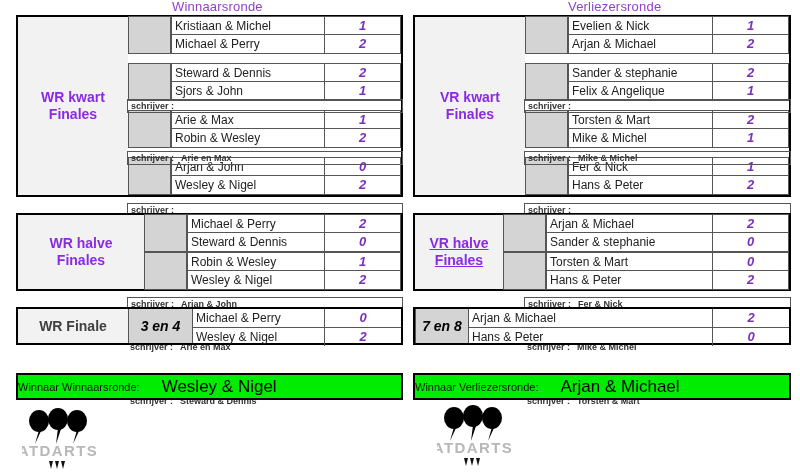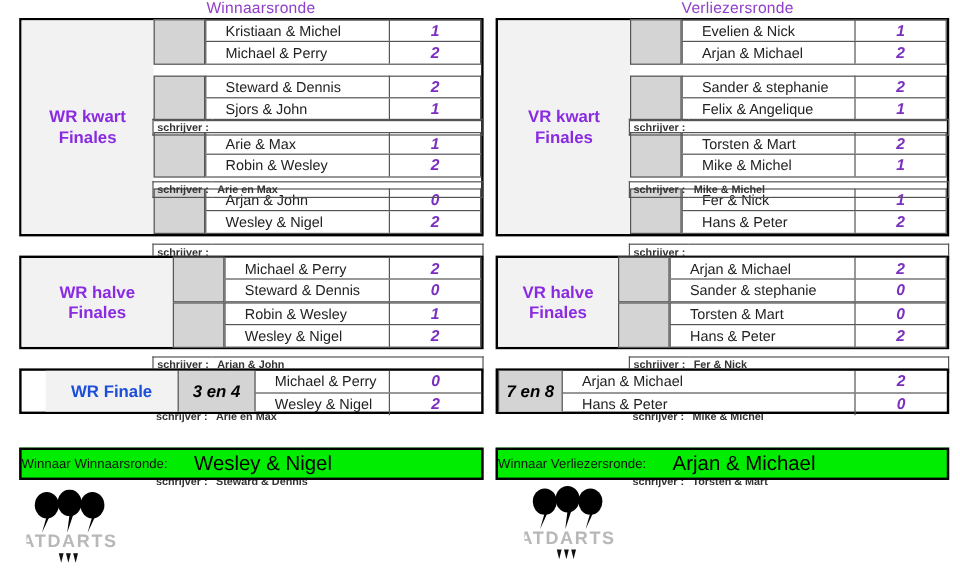--- a/index.html
+++ b/index.html
@@ -78,21 +78,21 @@
   }
   .row.last{border-bottom:1px solid #555;}
   .row .team{
     flex:1 1 auto;
     border-left:1px solid #555;
     border-right:1px solid #555;
     box-sizing:border-box;
     font-size:12px;
     color:#222;
     line-height:18px;
-    padding-left:16px;
+    padding-left:3px;
     white-space:nowrap;
     overflow:hidden;
   }
   .row .score{
     flex:0 0 auto;
     border-right:1px solid #555;
     box-sizing:border-box;
     text-align:center;
     font-size:13px;
     font-weight:bold;
@@ -143,22 +143,22 @@
   .finale{
     position:absolute;
     border:2px solid #000;
     box-sizing:border-box;
     display:flex;
     background:#fff;
   }
   .finale-label{
     background:#f2f2f2;
     display:flex;align-items:center;justify-content:center;
-    color:#1d4ed8;font-weight:bold;font-size:14px;
-    box-sizing:border-box;flex:0 0 auto;margin-left:20px;
+    color:#404040;font-weight:bold;font-size:14px;
+    box-sizing:border-box;flex:0 0 auto;
   }
   .finale-place{
     background:#d4d4d4;
     display:flex;align-items:center;justify-content:center;
     color:#000;font-weight:bold;font-style:italic;font-size:14px;
     box-sizing:border-box;flex:0 0 auto;
     border-left:1px solid #555;border-right:1px solid #555;
   }
   .finale-rows{flex:1 1 auto;display:flex;flex-direction:column;box-sizing:border-box;}
 
@@ -438,21 +438,21 @@
   <div class="schrijver" style="left:524px;top:155px;width:267px;">
     <div class="lbl">schrijver :</div>
     <div class="val"></div>
   </div>
   <div class="schrijver" style="left:524px;top:199px;width:267px;">
     <div class="lbl" style="border:none;">schrijver :</div>
     <div class="val" style="border:none;"></div>
   </div>
 
   <div class="stage" style="left:413px;top:213px;width:378px;height:78px;position:absolute;">
-    <div class="stage-label" style="width:100px;">
+    <div class="stage-label" style="width:88px;text-decoration:underline;">
       <div>
         <div>VR halve</div>
         <div>Finales</div>
       </div>
     </div>
     <div class="stage-body">
       <div class="match" style="margin-top:-1px;">
         <div class="match-grey" style="width:43px;"></div>
         <div class="match-rows">
           <div class="row top">

